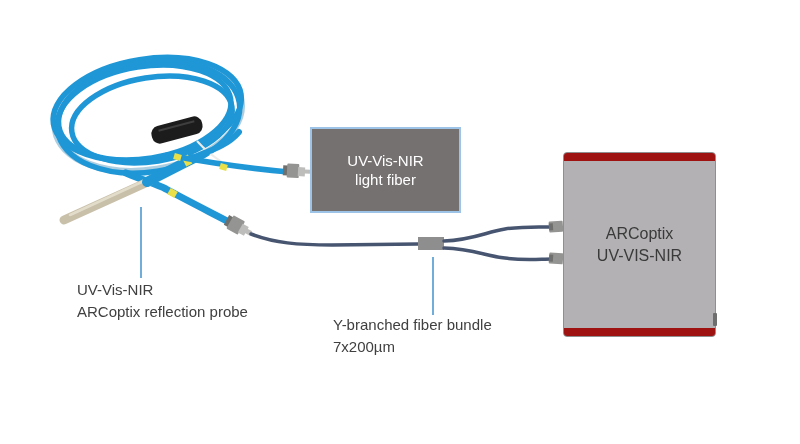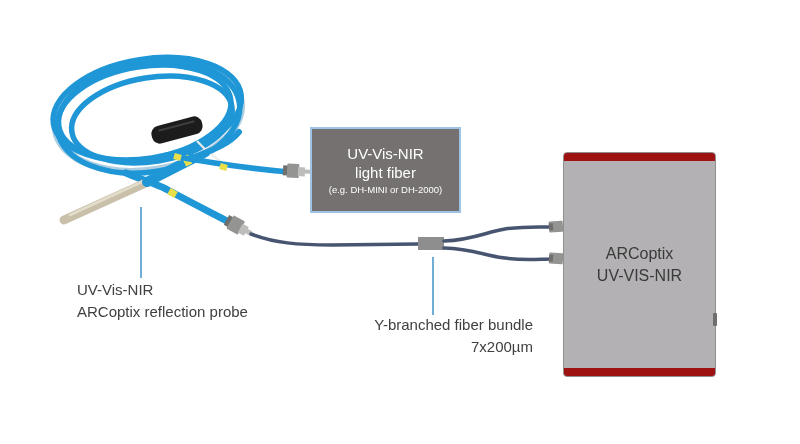--- a/index.html
+++ b/index.html
@@ -31,35 +31,35 @@
        align-items:center;justify-content:center;text-align:center;box-sizing:border-box;}
   #light-source-box{
     left:310px;top:127px;width:151px;height:86px;
     background:var(--lightsource-bg);border:2px solid var(--lightsource-border);
     color:var(--lightsource-text);
   }
   #light-source-box .l1,#light-source-box .l2{font-size:15px;line-height:19px;}
   #light-source-box .l3{font-size:9.5px;line-height:14px;margin-top:1px;}
 
   #spectrometer-box{
-    left:563px;top:152px;width:153px;height:225px;
+    left:563px;top:152px;width:153px;height:185px;
     background:var(--spectro-body);border:1px solid var(--spectro-border);
     border-radius:4px;color:var(--spectro-text);
   }
   .red-bar{position:absolute;left:0;right:0;height:8px;background:var(--spectro-red);z-index:3;}
   #spectro-red-top{top:0;border-radius:3px 3px 0 0;}
   #spectro-red-bottom{bottom:0;border-radius:0 0 3px 3px;}
   #spectrometer-box .line{font-size:16px;line-height:22px;position:relative;z-index:4;}
   #spectro-nub{position:absolute;right:-2px;top:160px;width:4px;height:13px;
     background:#6e6e6e;border-radius:1px;z-index:4;}
 
   
   .label{position:absolute;z-index:2;color:var(--label-text);font-size:15px;line-height:22px;}
   #probe-label{left:77px;top:279px;text-align:left;}
-  #bundle-label{left:333px;top:314px;width:200px;text-align:right;}
+  #bundle-label{left:333px;top:314px;width:200px;text-align:left;}
 
   
   .pointer{position:absolute;width:2px;background:var(--pointer-blue);z-index:2;}
   #probe-pointer{left:140px;top:207px;height:71px;}
   #bundle-pointer{left:432px;top:257px;height:58px;}
 </style>
 </head>
 <body>
 
 <div id="canvas">
@@ -123,21 +123,20 @@
     </g>
     <g transform="rotate(4 557 259)">
       <rect class="metal" x="549" y="253" width="14" height="11" rx="1"></rect>
       <rect class="metal-dark" x="549" y="255" width="4" height="7"></rect>
     </g>
   </svg>
 
   <div class="box" id="light-source-box">
     <div class="l1">UV-Vis-NIR</div>
     <div class="l2">light fiber</div>
-    <div class="l3">(e.g. DH-MINI or DH-2000)</div>
   </div>
 
   <div class="box" id="spectrometer-box">
     <div class="red-bar" id="spectro-red-top"></div>
     <div class="line">ARCoptix</div>
     <div class="line">UV-VIS-NIR</div>
     <div class="red-bar" id="spectro-red-bottom"></div>
     <div id="spectro-nub"></div>
   </div>
 

